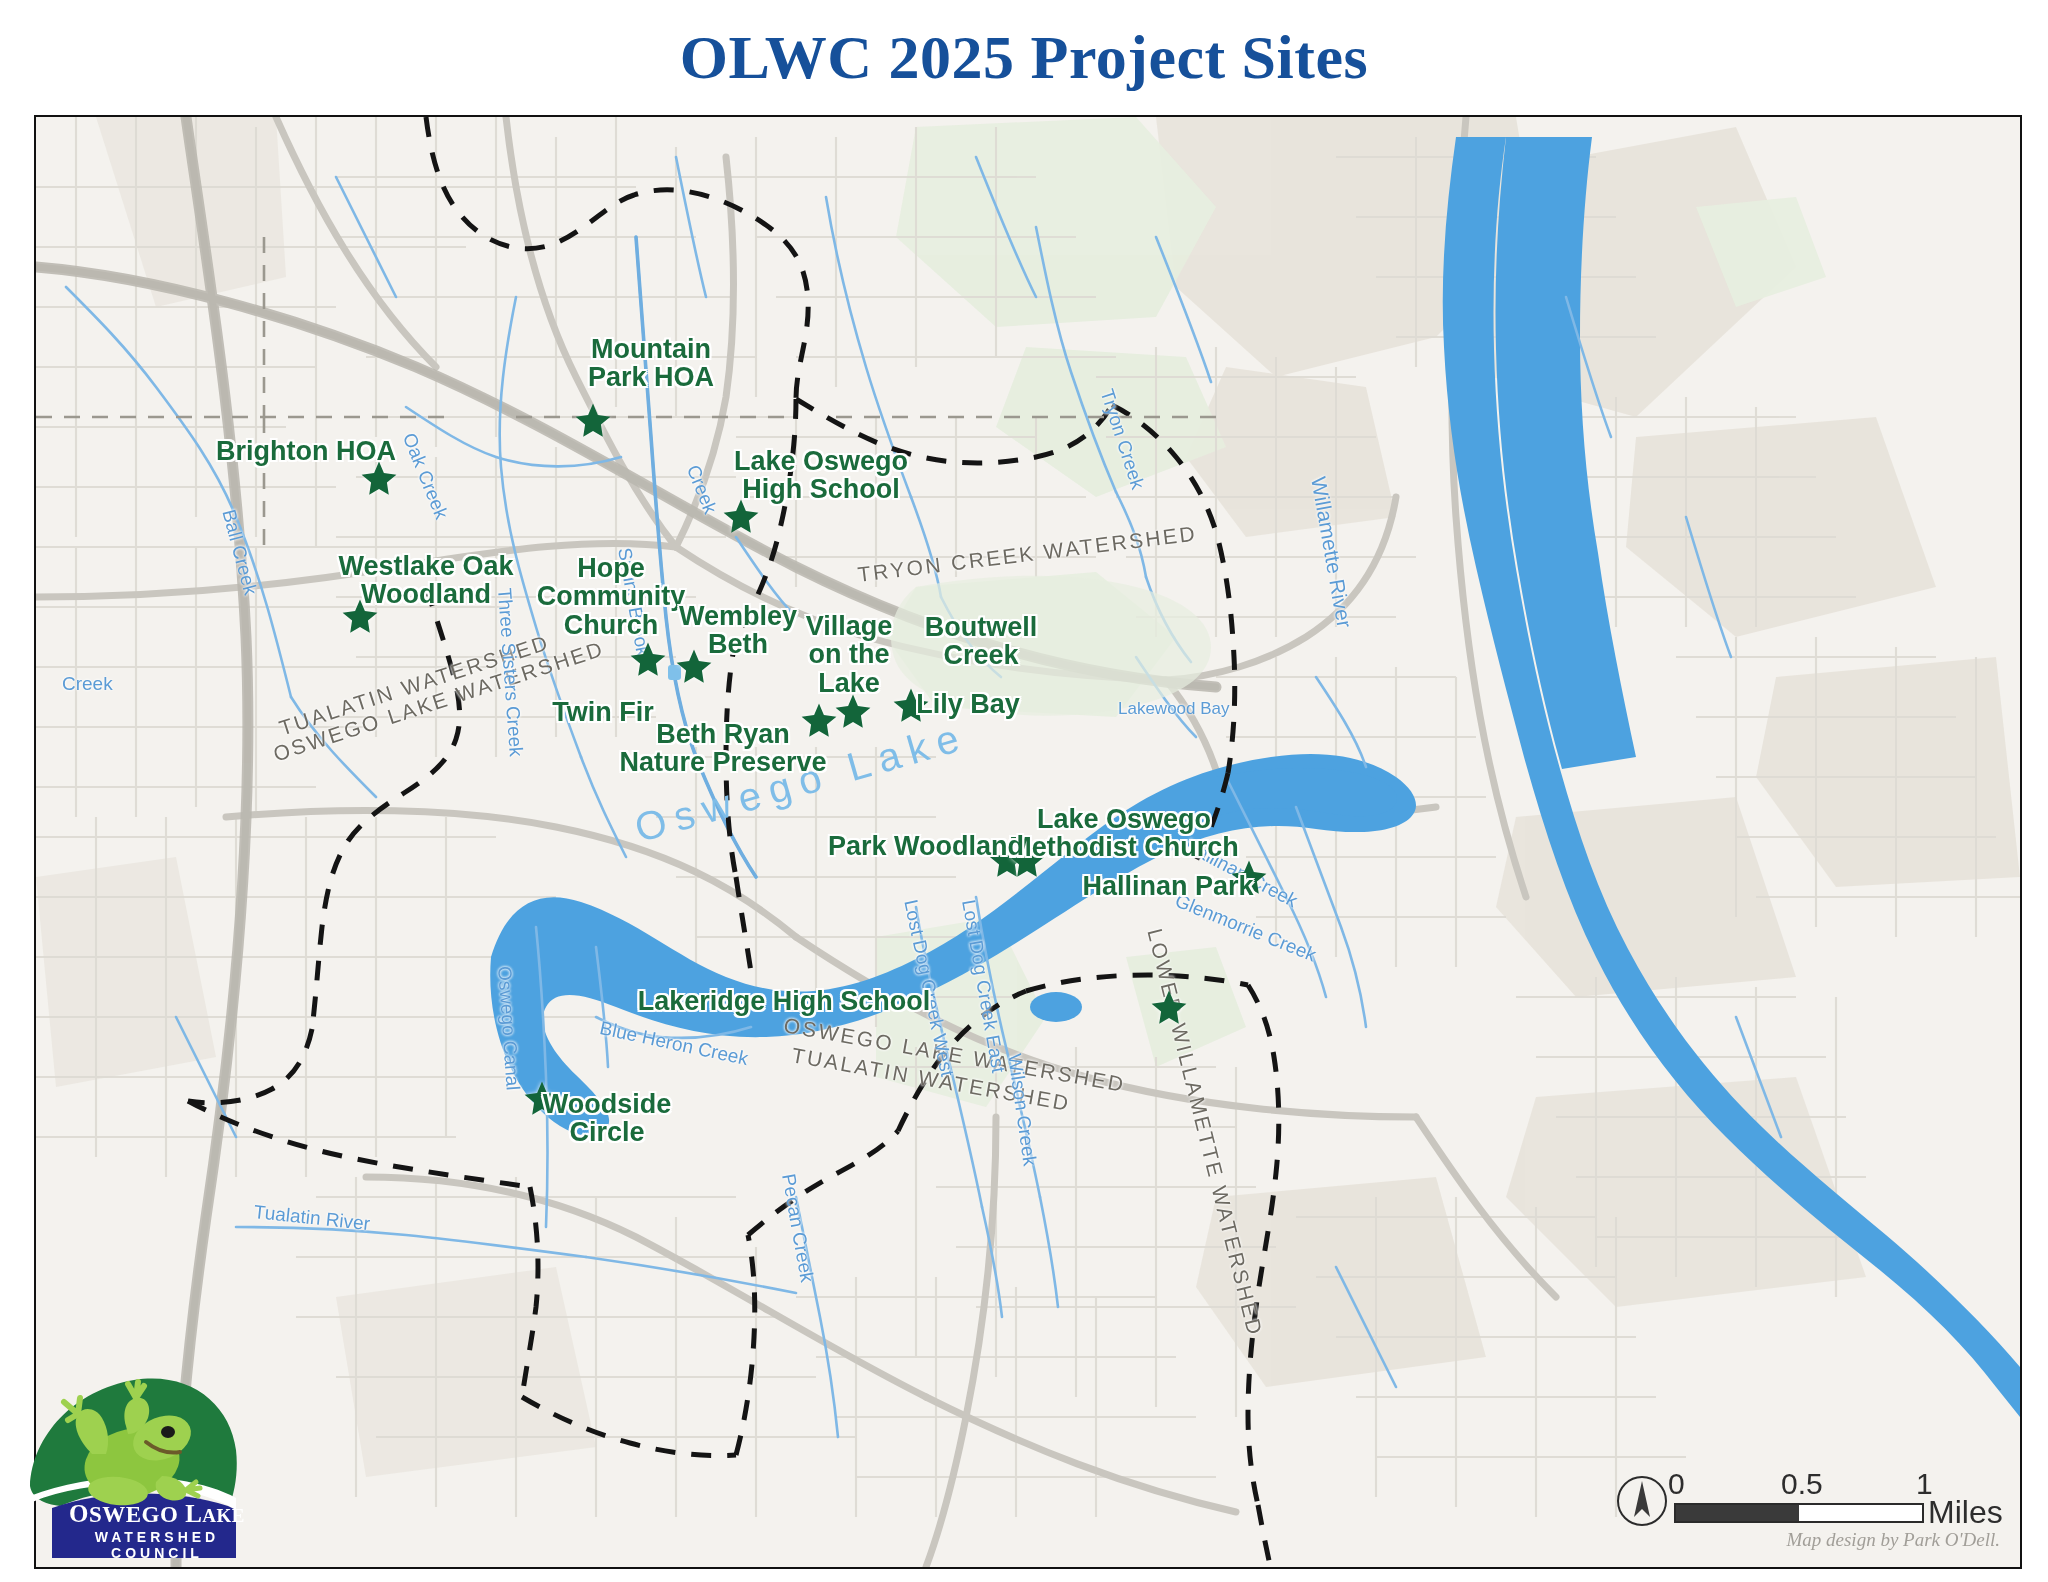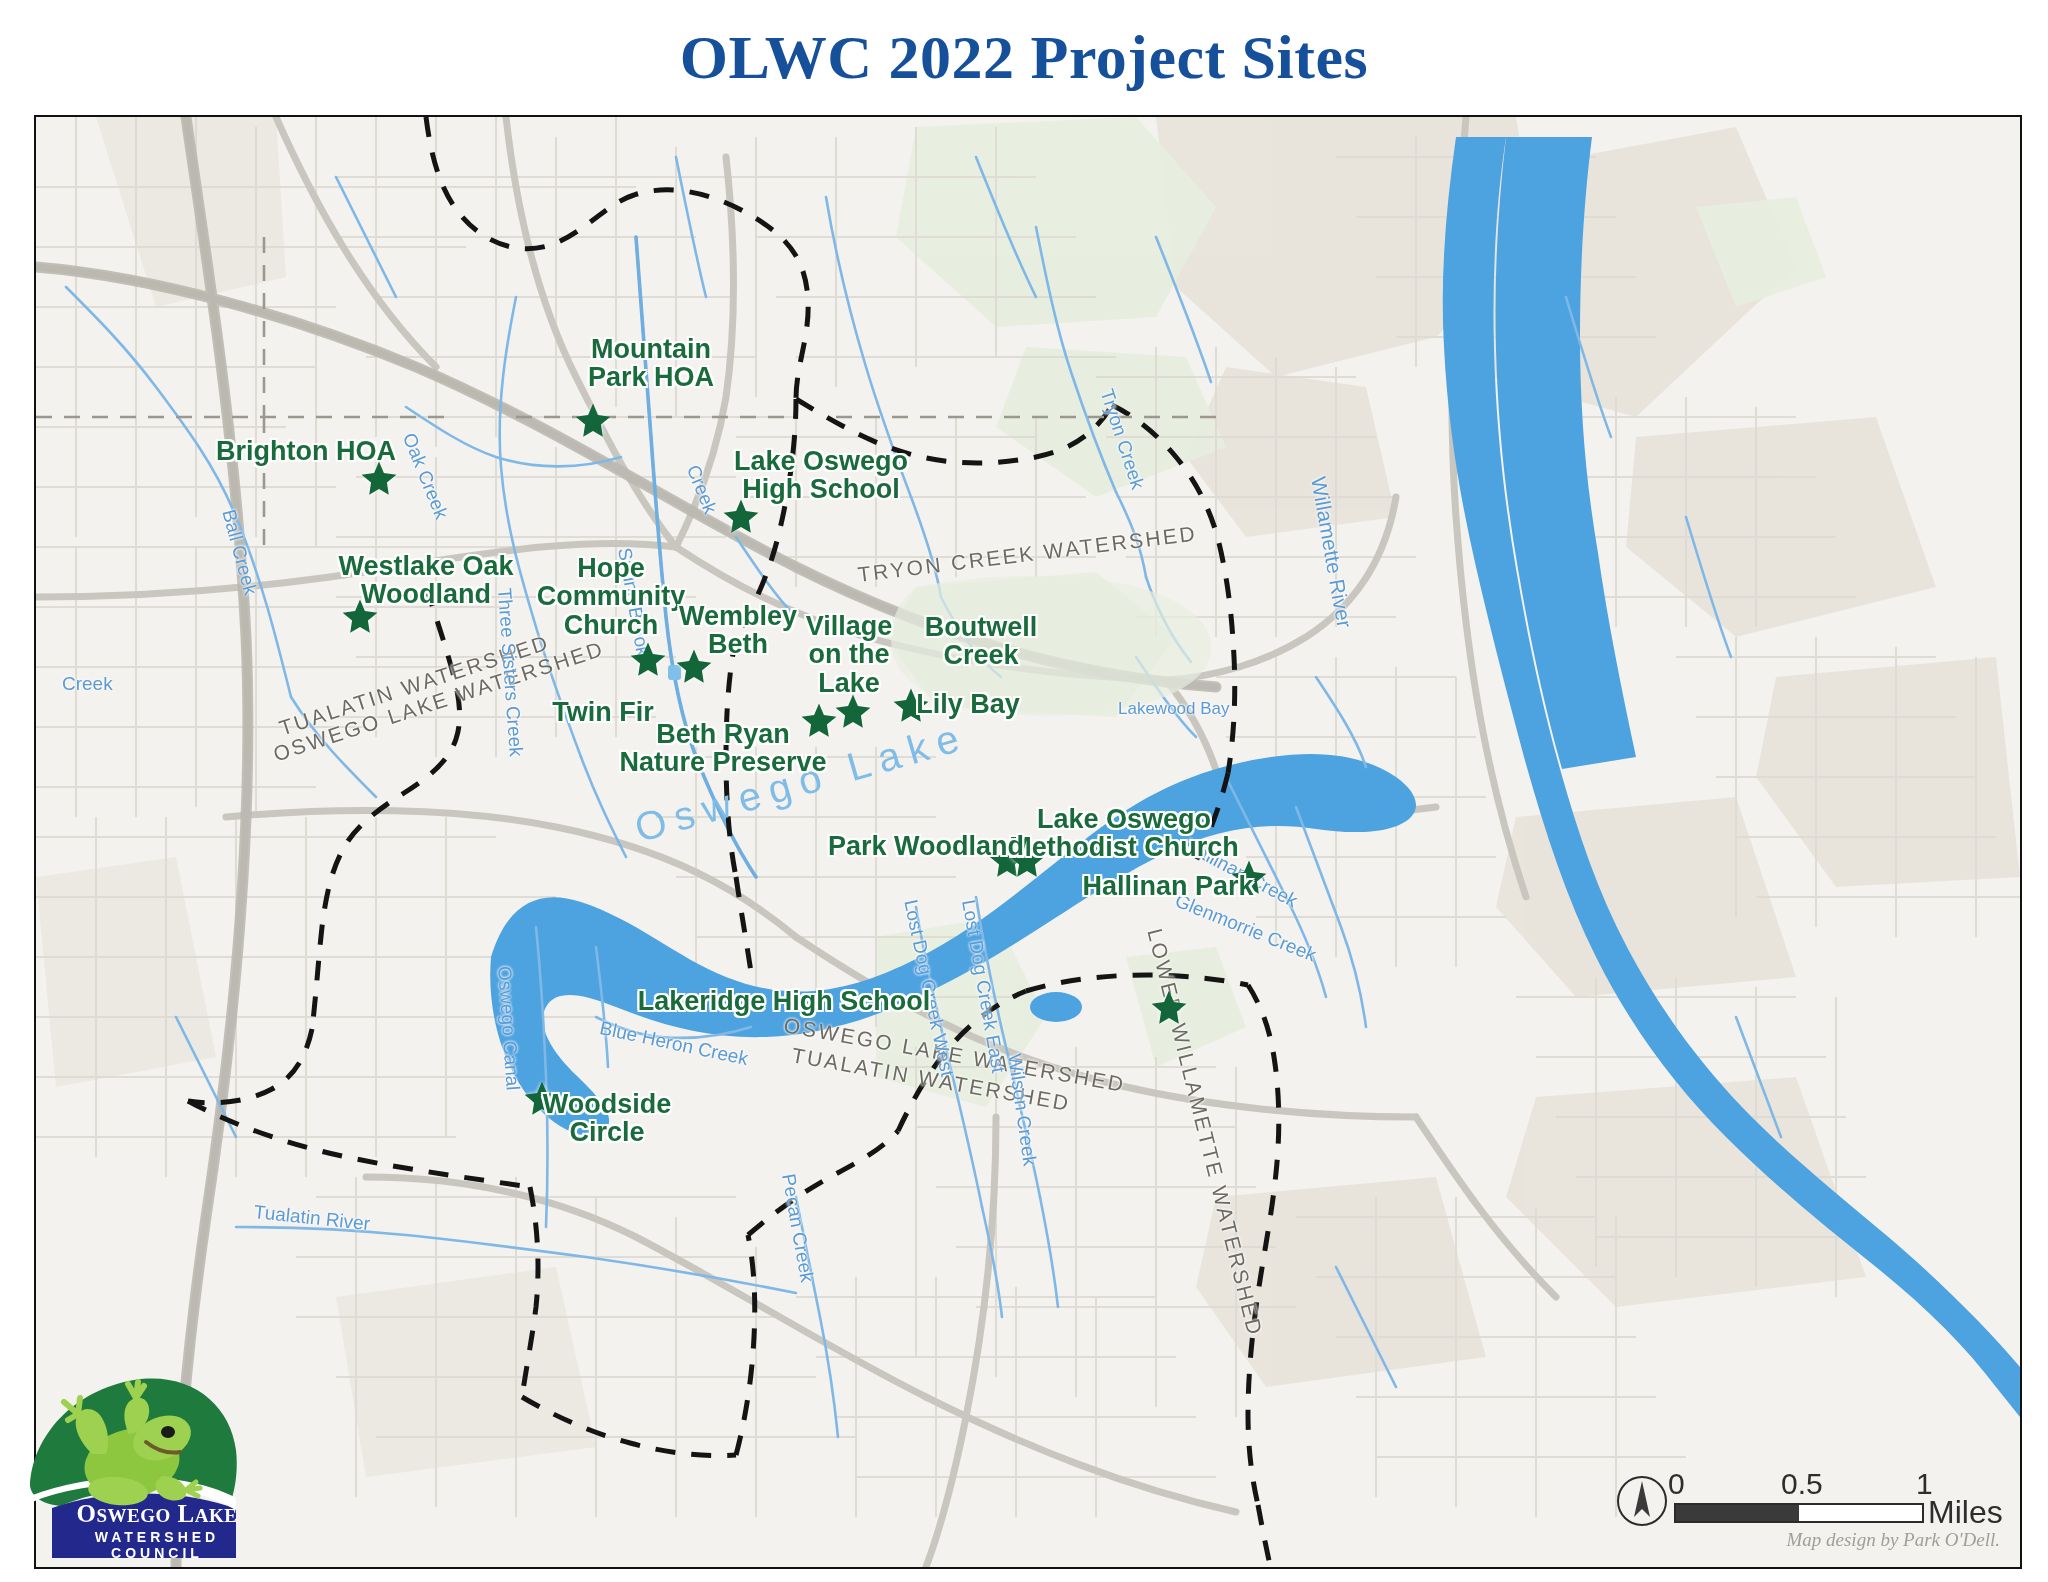--- a/index.html
+++ b/index.html
@@ -71,21 +71,21 @@
   #logo-text-wrap{position:absolute;left:40px;top:143px;width:190px;
                   text-align:center;color:#ffffff;}
   #logo-name{font-size:25px;font-weight:700;letter-spacing:.5px;
              font-family:"Liberation Serif",serif;line-height:1;}
   #logo-sub{font-size:14px;font-weight:700;letter-spacing:4px;
             font-family:"Liberation Sans",sans-serif;margin-top:3px;}
 </style>
 </head>
 <body>
 
-<div id="title">OLWC 2022 Project Sites</div>
+<div id="title">OLWC 2025 Project Sites</div>
 
 <div id="map-frame">
 
   <div id="map-canvas">
     <svg width="1984" height="1450" viewBox="0 0 1984 1450" xmlns="http://www.w3.org/2000/svg">
       <defs>
         <linearGradient id="hillshade" x1="0" y1="0" x2="1" y2="1">
           <stop offset="0%" stop-color="#efece6"></stop>
           <stop offset="100%" stop-color="#e9e5dd"></stop>
         </linearGradient>
@@ -473,16 +473,16 @@
 
       <path d="M104,68 C100,54 104,42 114,40 C124,38 130,48 126,60 C122,70 114,76 106,76 Z" fill="#9ed14f"></path>
       <path d="M114,40 L106,26 M114,40 L122,28 M114,40 L116,24" stroke="#9ed14f" stroke-width="6" stroke-linecap="round" fill="none"></path>
 
       <ellipse cx="96" cy="133" rx="30" ry="14" transform="rotate(6 96 133)" fill="#9ed14f"></ellipse>
       <path d="M140,118 C152,118 162,124 164,132 C166,140 158,144 148,142 C138,140 132,132 134,124 Z" fill="#9ed14f"></path>
       <path d="M164,132 L178,130 M164,132 L176,138 M164,132 L174,124" stroke="#9ed14f" stroke-width="5" stroke-linecap="round" fill="none"></path>
     </g>
   </svg>
   <div id="logo-text-wrap">
-    <div id="logo-name"><span style="font-size:25px">O</span><span style="font-size:19px">SWEGO</span> <span style="font-size:25px">L</span><span style="font-size:19px">AKE</span></div>
+    <div id="logo-name"><span style="font-size:25px">O</span><span style="font-size:23px">SWEGO</span> <span style="font-size:25px">L</span><span style="font-size:19px">AKE</span></div>
     <div id="logo-sub">WATERSHED COUNCIL</div>
   </div>
 </div>
 
 </body></html>

